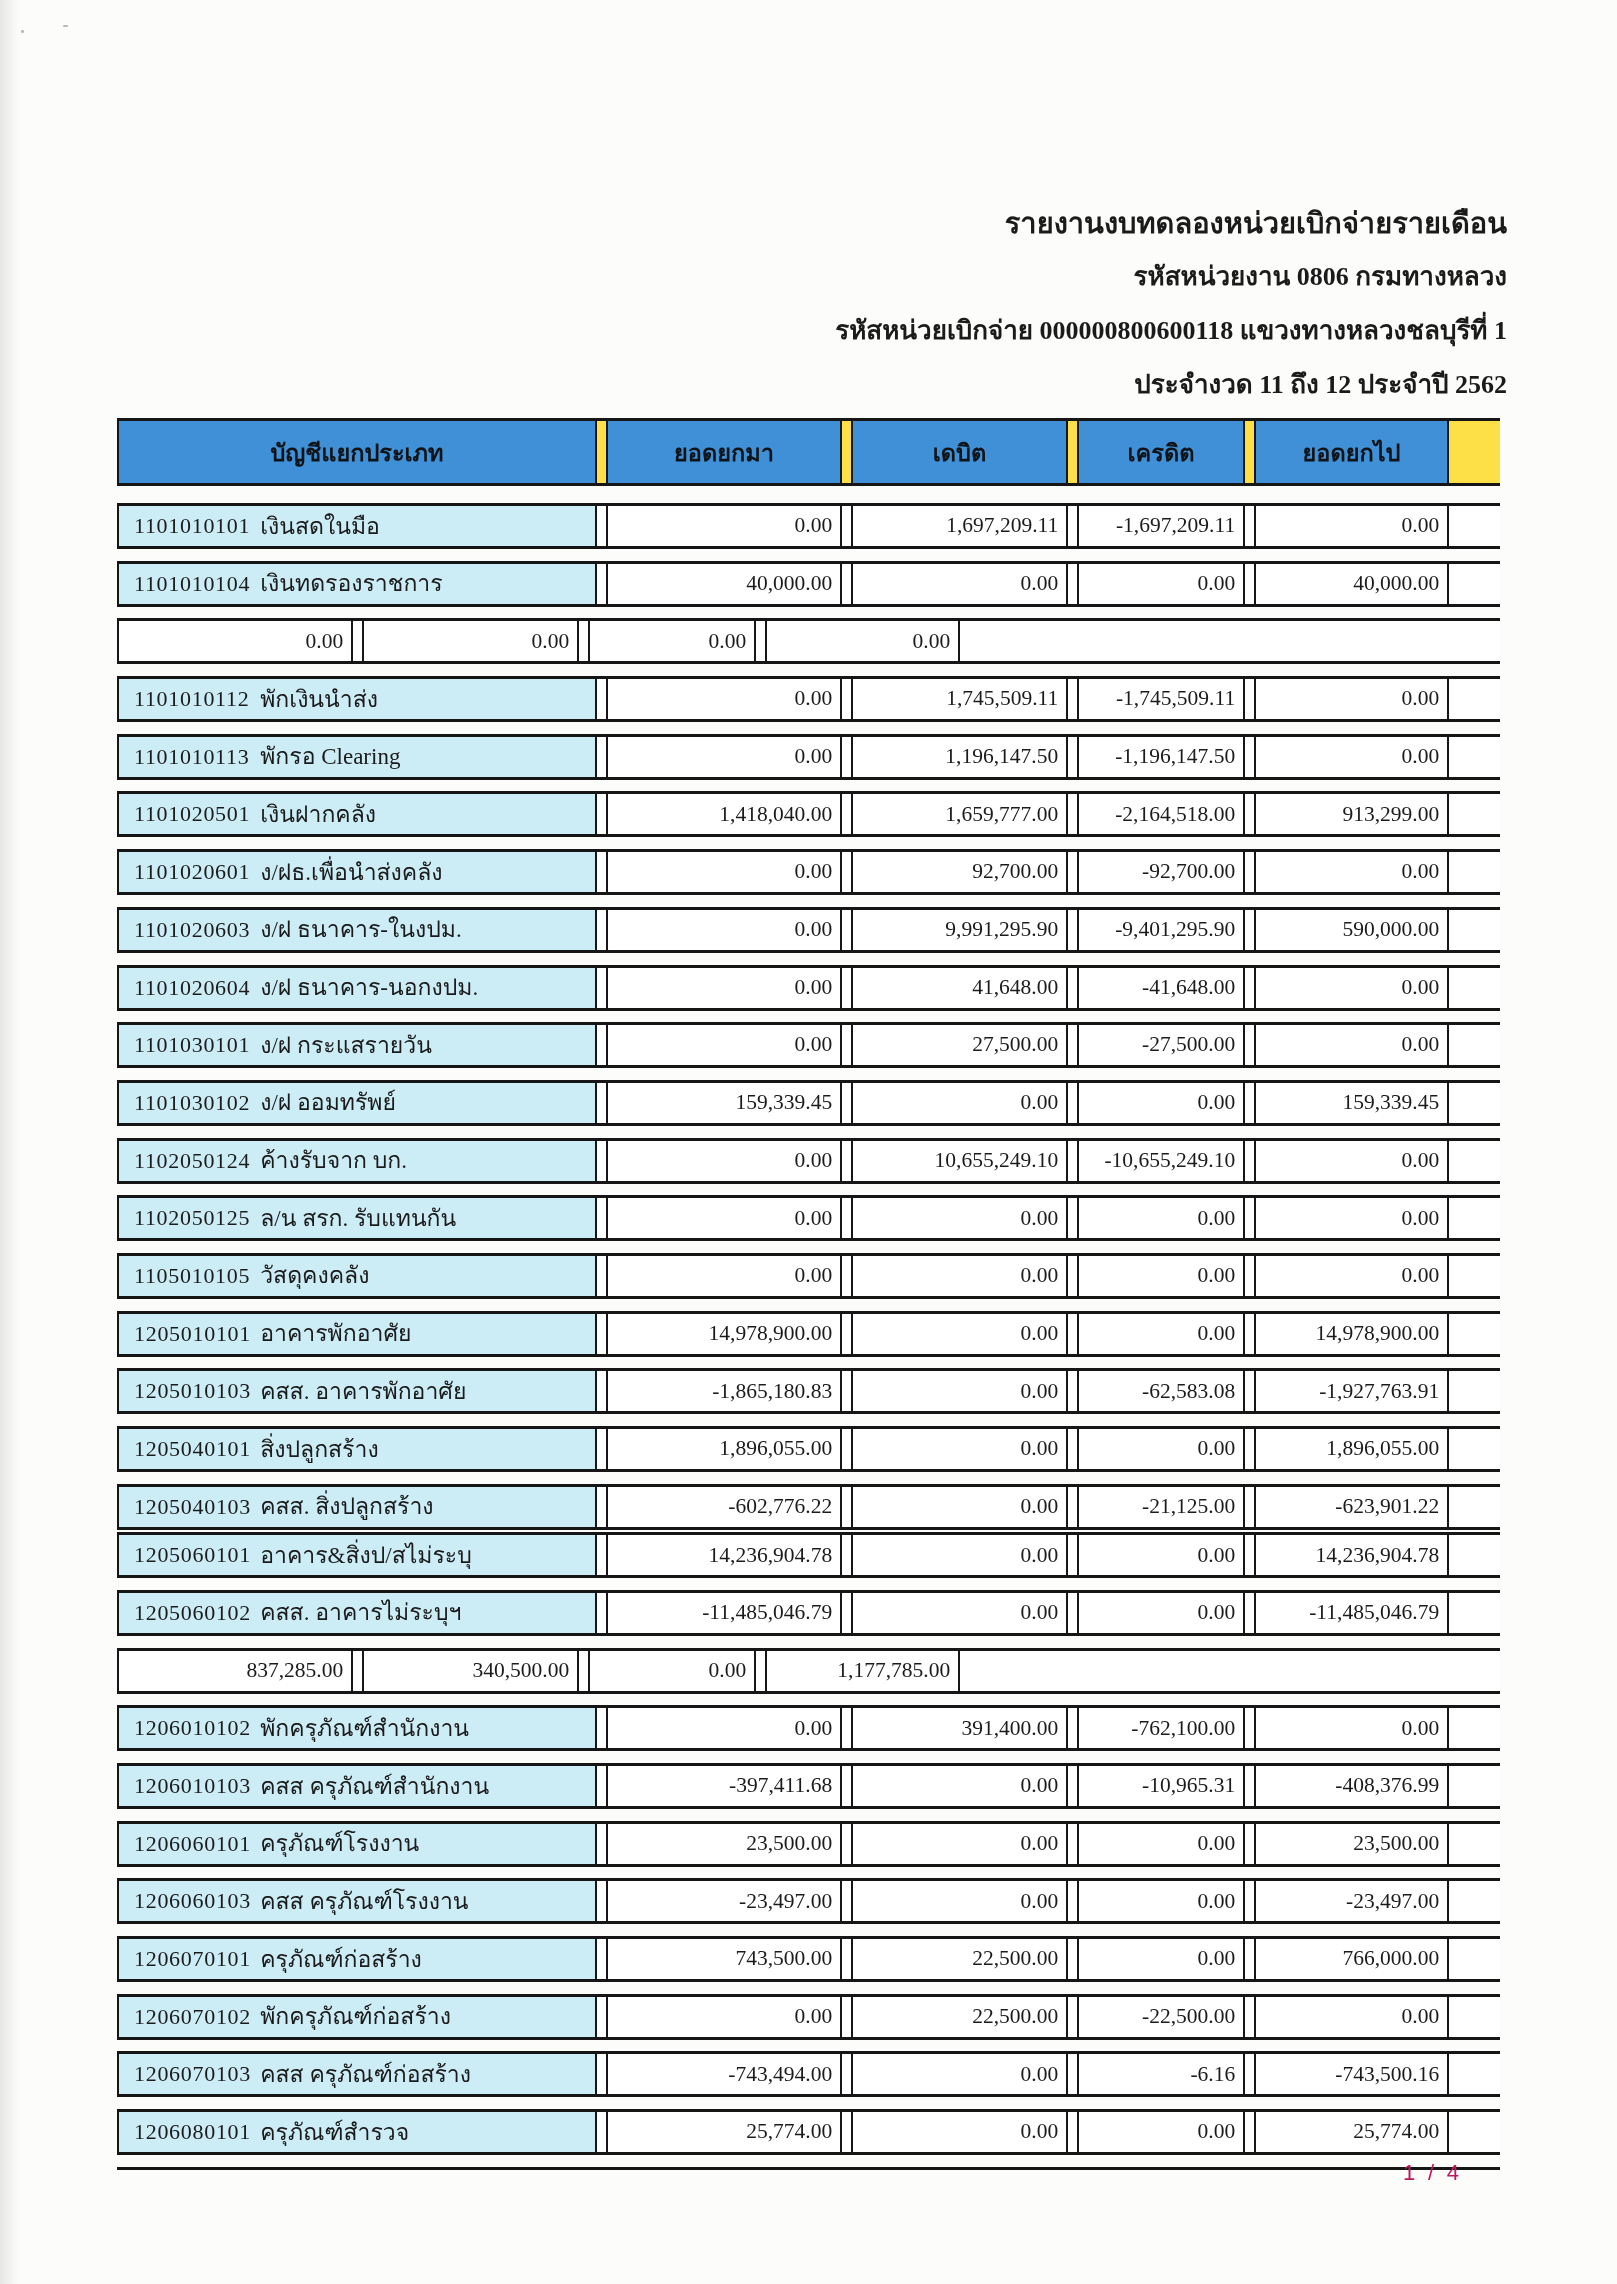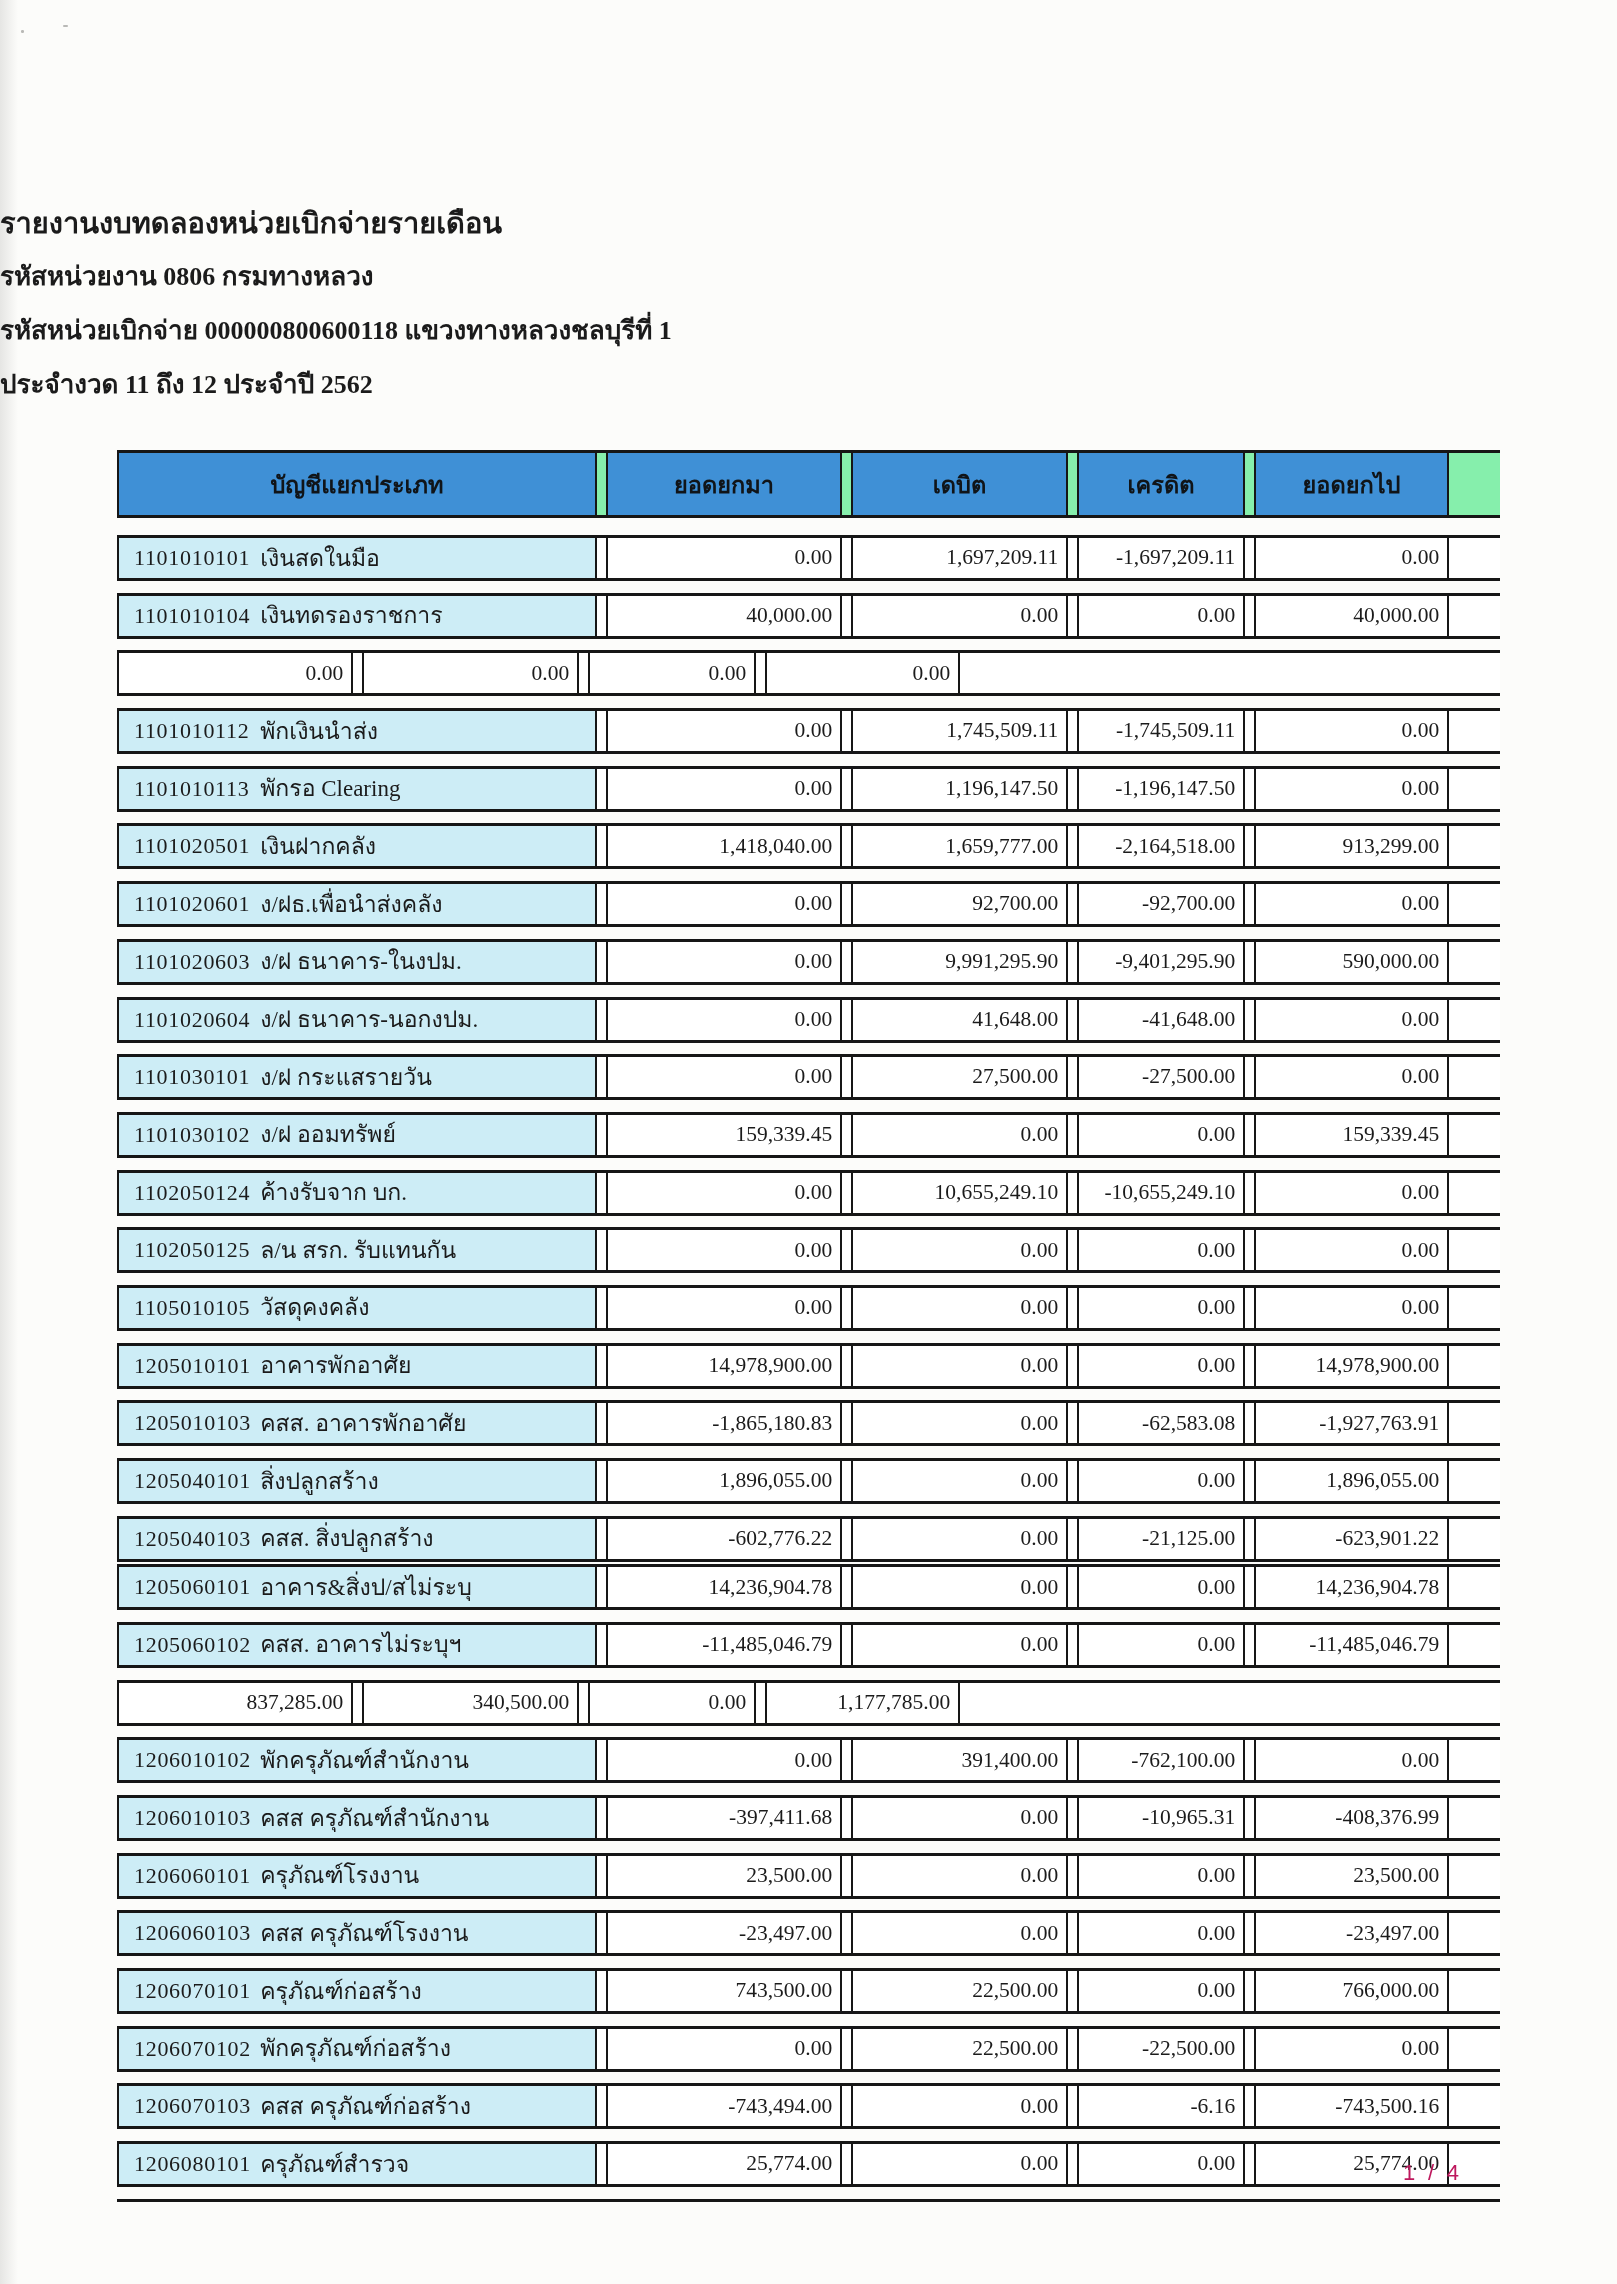--- a/index.html
+++ b/index.html
@@ -22,35 +22,34 @@
     content:'';position:absolute;left:0;top:0;width:18px;height:100%;
     background:linear-gradient(to right,rgba(150,150,148,0.22),rgba(150,150,148,0));
     pointer-events:none;
   }
   .speck{position:absolute;background:#b9b9b6;border-radius:1.3px;}
   .speck.s1{left:21px;top:30px;width:3.3px;height:2.6px;}
   .speck.s2{left:63px;top:25px;width:4.6px;height:2px;}
 
   .titles{
     position:absolute;top:196px;left:0;width:1507px;
-    text-align:left;
+    text-align:right;
   }
   .title-line{
     line-height:54px;font-size:26px;font-weight:600;
     white-space:nowrap;
   }
   .title-line.main{font-size:29px;font-weight:700;}
 
   .trial-table{position:absolute;left:117px;top:418px;width:1383px;}
 
   .thead{
     display:flex;height:68px;box-sizing:border-box;
     border-top:3.3px solid var(--ink);border-bottom:3.3px solid var(--ink);
-    background:#86efac;
-    margin-top:32px;
+    background:#fde047;
   }
   .hcell{
     box-sizing:border-box;height:100%;
     background:var(--blue);
     border-left:2.6px solid var(--ink);border-right:2.6px solid var(--ink);
     display:flex;align-items:center;justify-content:center;
     font-size:23.5px;font-weight:600;color:#101418;
   }
   .w1{width:480px}.w2{width:236px}.w3{width:217px}.w4{width:168px}.w5{width:195px}
   .gap{margin-right:9px}

